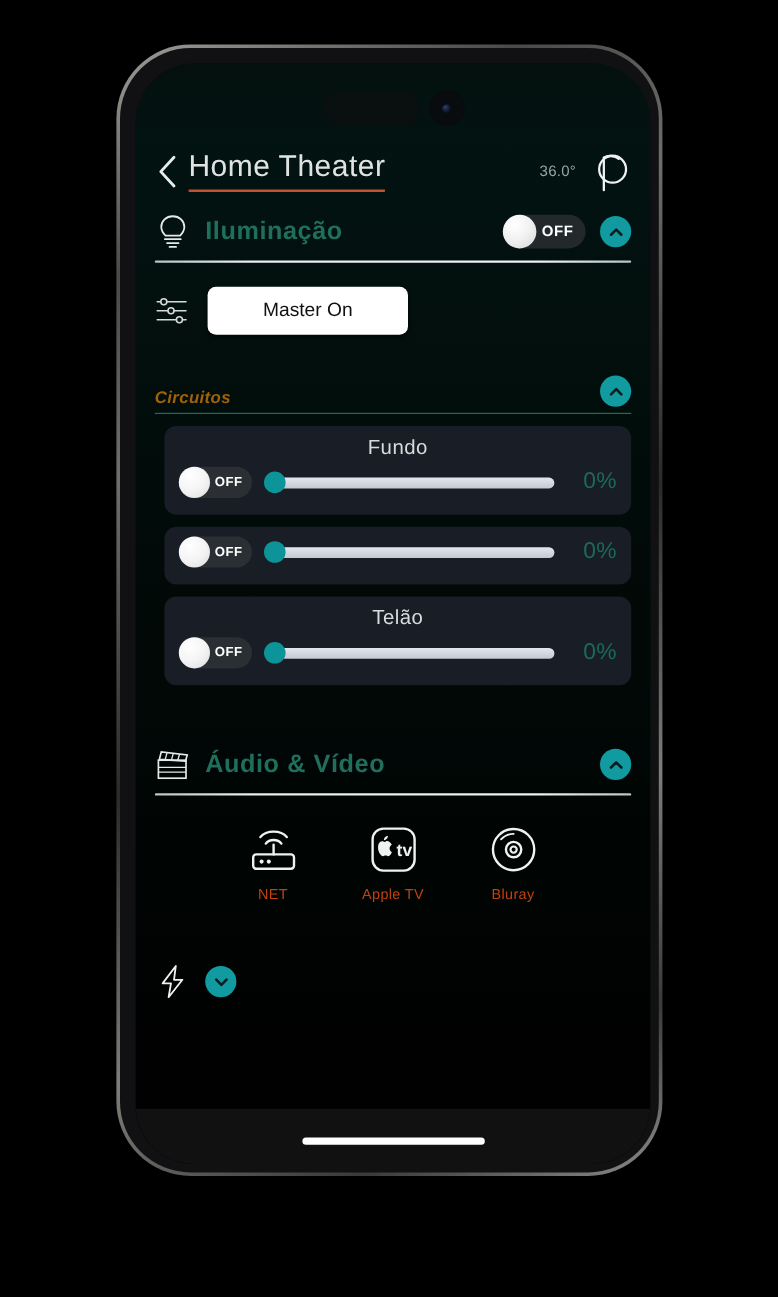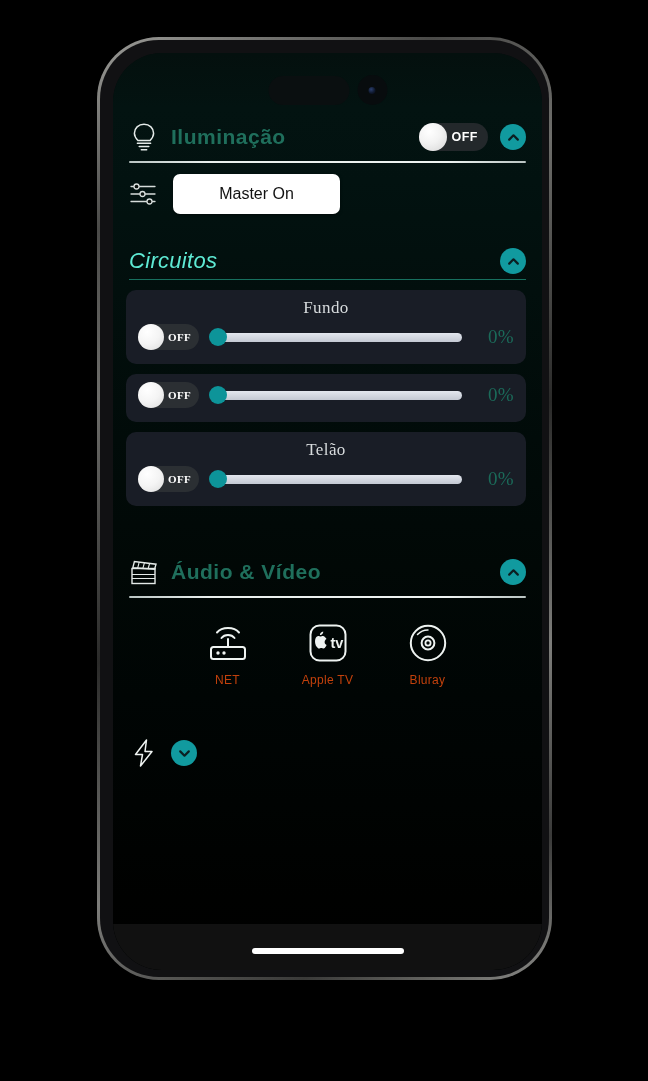--- a/index.html
+++ b/index.html
@@ -201,21 +201,21 @@
     font-size: 12.5px;
     font-weight: 700;
     color: #ffffff;
     letter-spacing: .5px;
     margin-left: 5px;
   }
 
   
   .master-row {
     display: flex; align-items: center;
-    padding: 11px 16px 0 16px;
+    padding: 20px 16px 0 16px;
     gap: 14px;
   }
   .sliders-icon { width: 30px; height: 28px; flex: 0 0 30px; display:block; }
   .master-btn {
     flex: 0 0 auto;
     width: 167px; height: 40px;
     background: #ffffff;
     border-radius: 7px;
     color: #111;
     font-size: 16px;
@@ -224,30 +224,30 @@
     box-shadow: 0 1px 3px rgba(0,0,0,.5);
   }
 
   
   .circ-head {
     display: flex; align-items: flex-end;
     padding: 0 16px 5px 16px;
     margin-top: 34px;
   }
   .circ-title {
-    font-size: 22px;
+    font-size: 14px;
     font-style: italic;
-    font-weight: 400;
-    color: #5eead4;
+    font-weight: 700;
+    color: #a16207;
     letter-spacing: .3px;
     flex: 1 1 auto;
   }
 
   
-  .circ-list { padding: 10px 16px 0 13px; font-family: Liberation Serif, serif; }
+  .circ-list { padding: 10px 16px 0 24px; }
   .circ-card {
     background: #191d26;
     border-radius: 10px;
     padding: 8px 12px 14px 12px;
     margin-bottom: 10px;
   }
   .circ-name {
     text-align: center;
     font-size: 17px;
     font-weight: 300;
@@ -341,20 +341,39 @@
 
         <div class="island">
           <div class="island-pill"></div>
           <div class="island-cam">
               <i></i>
             </div>
         </div>
 
         <div class="app">
 
+          <div class="header">
+            <div class="back-btn">
+              <svg width="17" height="28" viewBox="0 0 17 28">
+                <path d="M14 2 L3 14 L14 26" fill="none" stroke="#e6eceb" stroke-width="2.4" stroke-linecap="round" stroke-linejoin="round"></path>
+              </svg>
+            </div>
+            <div class="title-wrap">
+              <div class="page-title">Home Theater</div>
+              <div class="title-underline"></div>
+            </div>
+            <div class="header-right">
+              <div class="temp">36.0°</div>
+              <svg class="profile-icon" viewBox="0 0 34 36">
+                <circle cx="20.5" cy="16" r="11.2" fill="none" stroke="#eef3f1" stroke-width="1.9"></circle>
+                <path d="M13.2 6.4 L13.2 33.5" fill="none" stroke="#eef3f1" stroke-width="1.9" stroke-linecap="round"></path>
+                <path d="M13.2 6.4 C16.5 4.2 22.5 4.6 25.6 7.4" fill="none" stroke="#eef3f1" stroke-width="1.9" stroke-linecap="round"></path>
+              </svg>
+            </div>
+          </div>
 
           <div class="section-head">
             <svg class="section-icon" viewBox="0 0 30 32">
               <path d="M15 3.2 C9.4 3.2 5.4 7.3 5.4 12.2 C5.4 15.4 7.2 17.6 8.9 19.4 L21.1 19.4 C22.8 17.6 24.6 15.4 24.6 12.2 C24.6 7.3 20.6 3.2 15 3.2 Z" fill="none" stroke="#e4eae8" stroke-width="1.5"></path>
               <path d="M8.4 22.3 L21.6 22.3" stroke="#e4eae8" stroke-width="1.5" stroke-linecap="round"></path>
               <path d="M10.2 25.6 L19.8 25.6" stroke="#e4eae8" stroke-width="1.5" stroke-linecap="round"></path>
               <path d="M12.3 28.8 L17.7 28.8" stroke="#e4eae8" stroke-width="1.5" stroke-linecap="round"></path>
             </svg>
             <div class="section-title">Iluminação</div>
             <div class="toggle">

